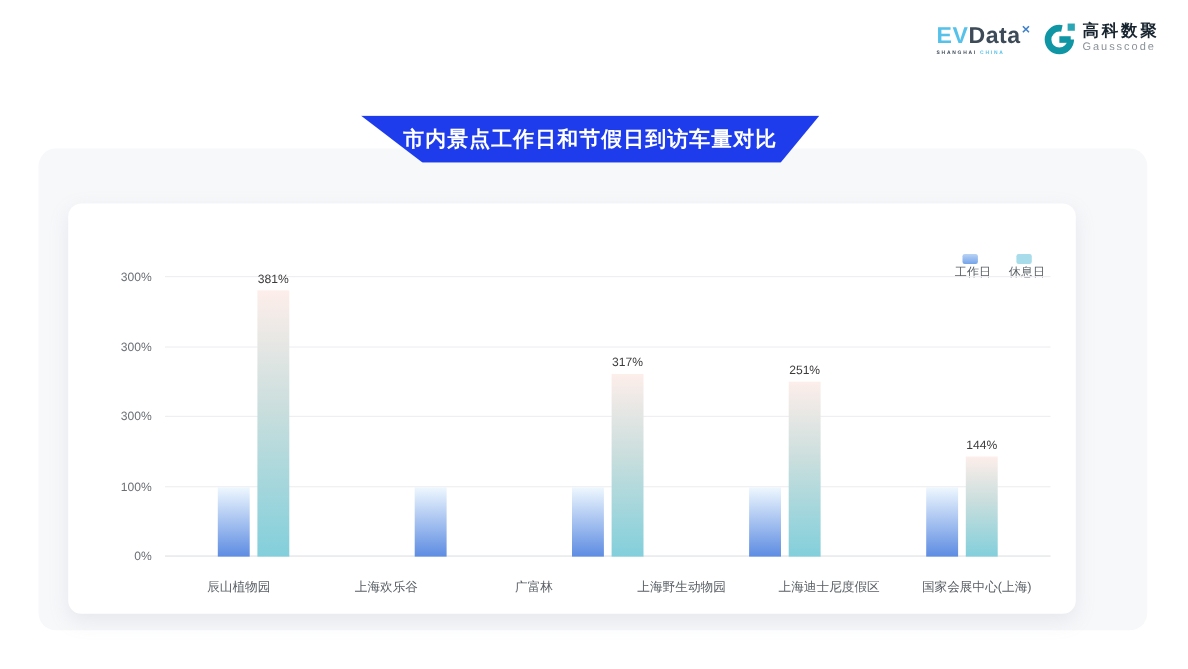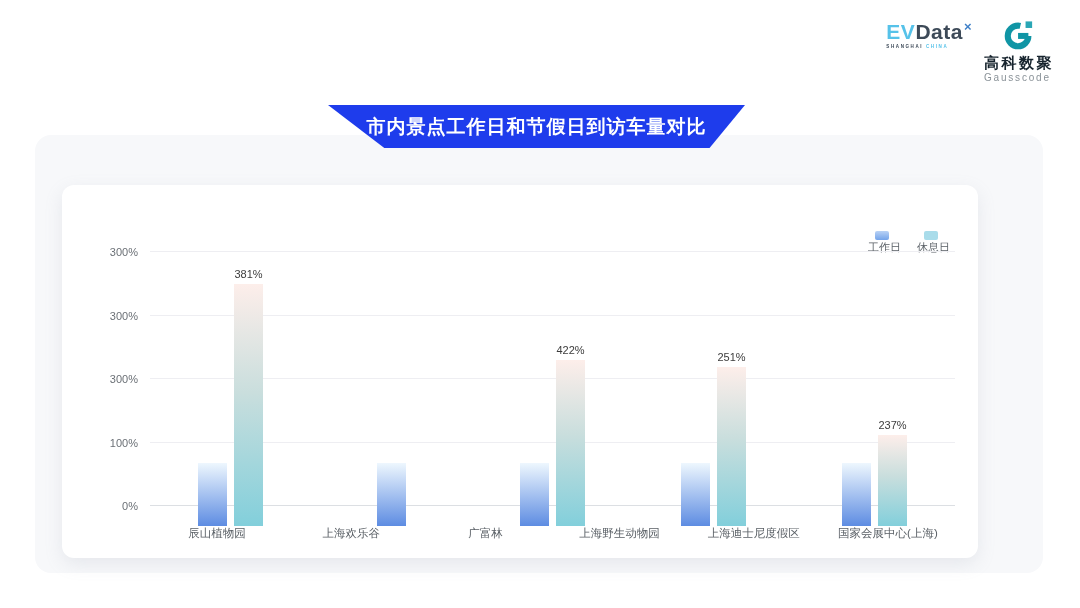--- a/index.html
+++ b/index.html
@@ -26,21 +26,21 @@
 
   
   .logos{position:absolute;top:20px;right:26px;display:flex;gap:12px;align-items:flex-start;}
   .evdata{display:flex;flex-direction:column;line-height:1;}
   .evdata-main{font-weight:bold;font-size:21px;letter-spacing:.5px;}
   .evdata-main .ev{color:var(--evdata-blue);}
   .evdata-main .dt{color:var(--evdata-dark);}
   .evdata-main .sup{color:#3f80c8;font-size:13px;vertical-align:8px;margin-left:1px;}
   .evdata-sub{font-size:4.5px;letter-spacing:1.6px;margin-top:3px;color:var(--evdata-dark);font-weight:bold;}
   .evdata-sub .cn-part{color:var(--evdata-blue);}
-  .gauss{display:flex;align-items:center;gap:5px;flex-direction:column;}
+  .gauss{display:flex;align-items:center;gap:5px;}
   .gauss svg{display:block;}
   .gauss-cn{font-size:15px;font-weight:bold;color:#17242e;letter-spacing:2.5px;line-height:1.1;}
   .gauss-en{font-size:10px;color:#8a9298;letter-spacing:1.8px;line-height:1.2;}
 
   
   .banner{
     position:absolute;left:328px;top:105px;width:417px;height:43px;
     background:var(--banner-blue);
     clip-path:polygon(0 0,100% 0,91.5% 100%,13.5% 100%);
     display:flex;align-items:center;justify-content:center;z-index:5;
@@ -58,21 +58,21 @@
   .swatch.workday{background:linear-gradient(180deg,#b9d2f5,var(--legend-workday));}
   .swatch.restday{background:var(--legend-restday);}
   .legend-label{font-size:11px;color:#5a6066;}
 
   
   .plot{position:absolute;left:88px;top:67px;width:805px;height:254px;}
   .gridline{position:absolute;left:0;right:0;height:1px;background:var(--grid-line);}
   .gridline.zero{background:var(--axis-line);}
   .ytick{position:absolute;right:calc(100% + 12px);transform:translateY(50%);font-size:11px;color:var(--tick-text);white-space:nowrap;}
   .groups{position:absolute;inset:0;display:flex;}
-  .group{flex:1;display:flex;justify-content:center;height:100%;margin-top:20px;}
+  .group{flex:1;display:flex;justify-content:center;height:100%;}
   .bars{display:flex;align-items:flex-end;gap:7px;height:100%;}
   .bar{width:29px;position:relative;}
   .bar.workday{background:linear-gradient(180deg,var(--workday-top) 0%,var(--workday-bottom) 100%);}
   .bar.restday{background:linear-gradient(180deg,var(--restday-top) 0%,var(--restday-mid) 45%,var(--restday-bottom) 100%);}
   .vlabel{position:absolute;bottom:100%;left:50%;transform:translateX(-50%);margin-bottom:4px;font-size:11px;color:var(--value-text);white-space:nowrap;}
   .xlabels{position:absolute;top:100%;left:0;right:0;display:flex;margin-top:8px;}
   .xlabel{flex:1;text-align:center;font-size:11.5px;color:#5a6066;white-space:nowrap;margin-top:12px;}
 </style>
 </head>
 <body>
@@ -137,37 +137,37 @@
             </div>
             <div class="group">
               <div class="bars">
                 <div class="bar workday" style="height: 25%;"></div>
               </div>
             </div>
             <div class="group">
               <div class="bars">
                 <div class="bar workday" style="height: 25%;"></div>
                 <div class="bar restday" style="height: 65.5%;">
-                  <div class="vlabel">422%</div>
+                  <div class="vlabel">317%</div>
                 </div>
               </div>
             </div>
             <div class="group">
               <div class="bars">
                 <div class="bar workday" style="height: 25%;"></div>
                 <div class="bar restday" style="height: 62.75%;">
                   <div class="vlabel">251%</div>
                 </div>
               </div>
             </div>
             <div class="group">
               <div class="bars">
                 <div class="bar workday" style="height: 25%;"></div>
                 <div class="bar restday" style="height: 36%;">
-                  <div class="vlabel">237%</div>
+                  <div class="vlabel">144%</div>
                 </div>
               </div>
             </div>
           </div>
           <div class="xlabels">
             <div class="xlabel">辰山植物园</div>
             <div class="xlabel">上海欢乐谷</div>
             <div class="xlabel">广富林</div>
             <div class="xlabel">上海野生动物园</div>
             <div class="xlabel">上海迪士尼度假区</div>

